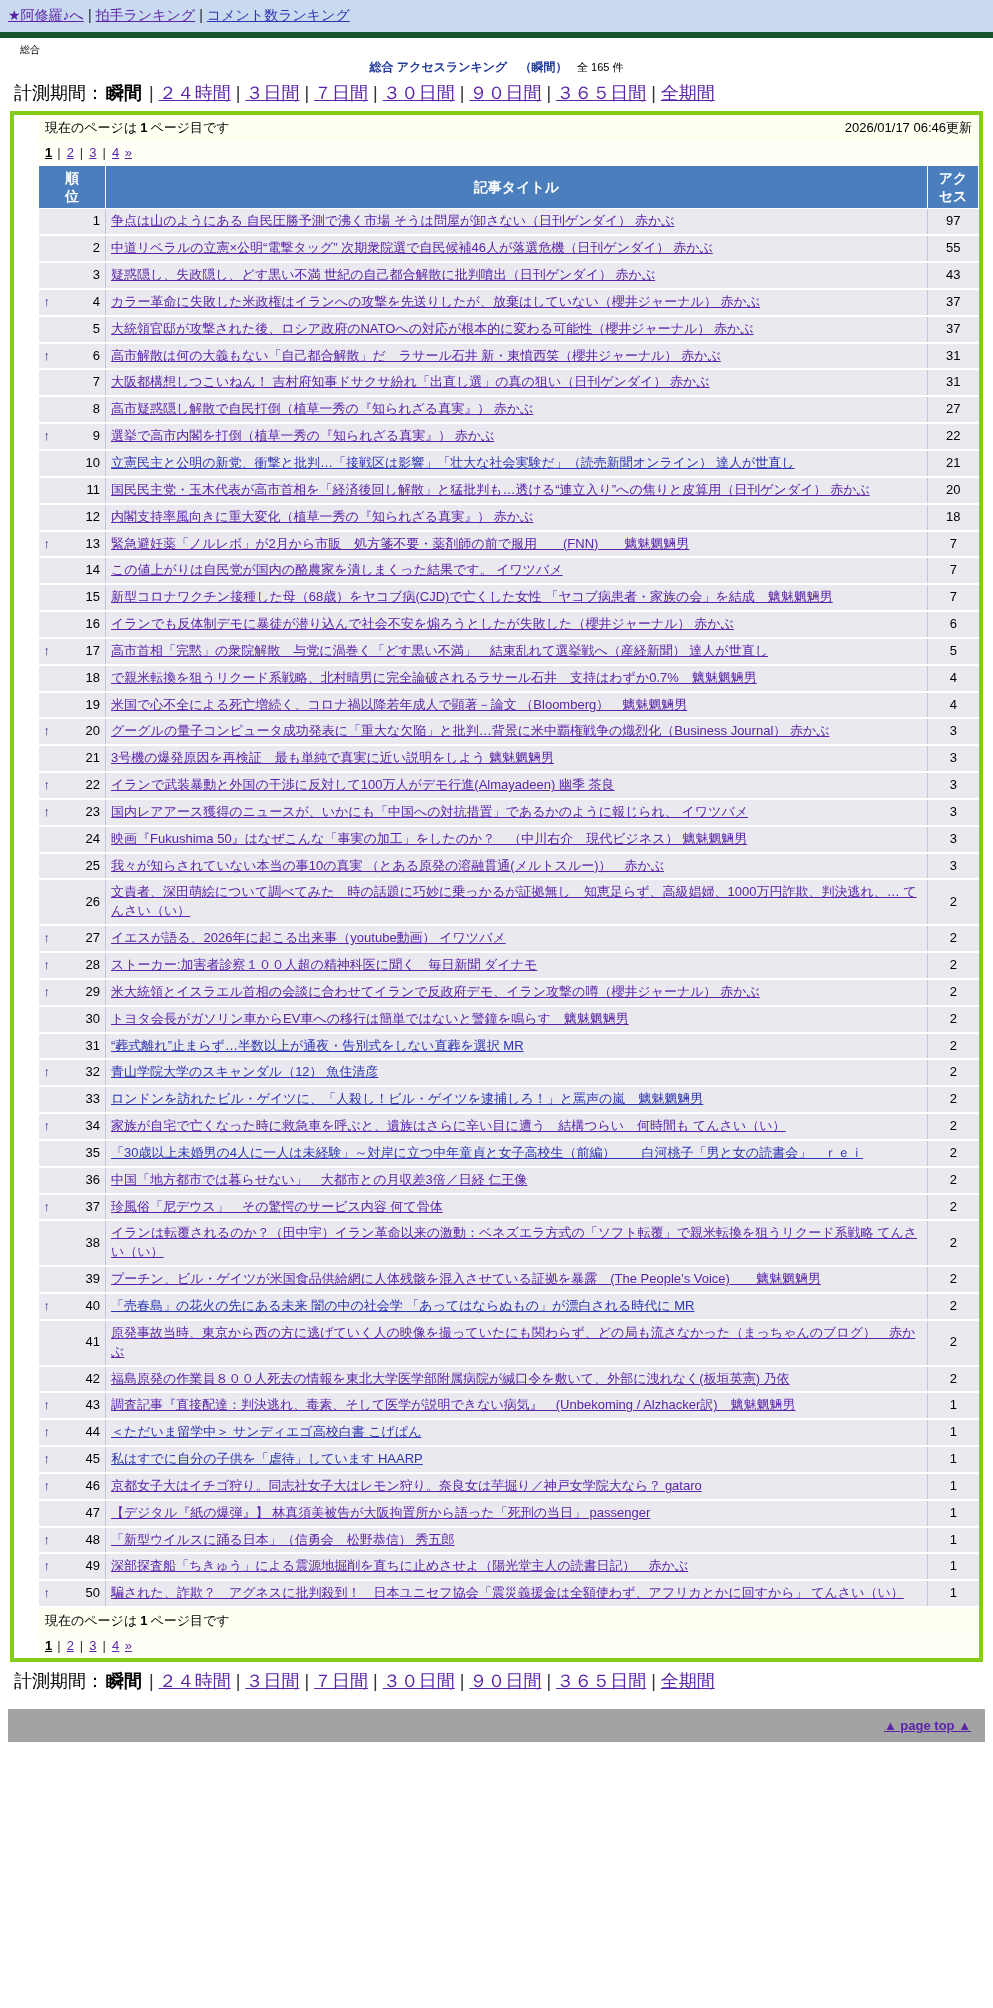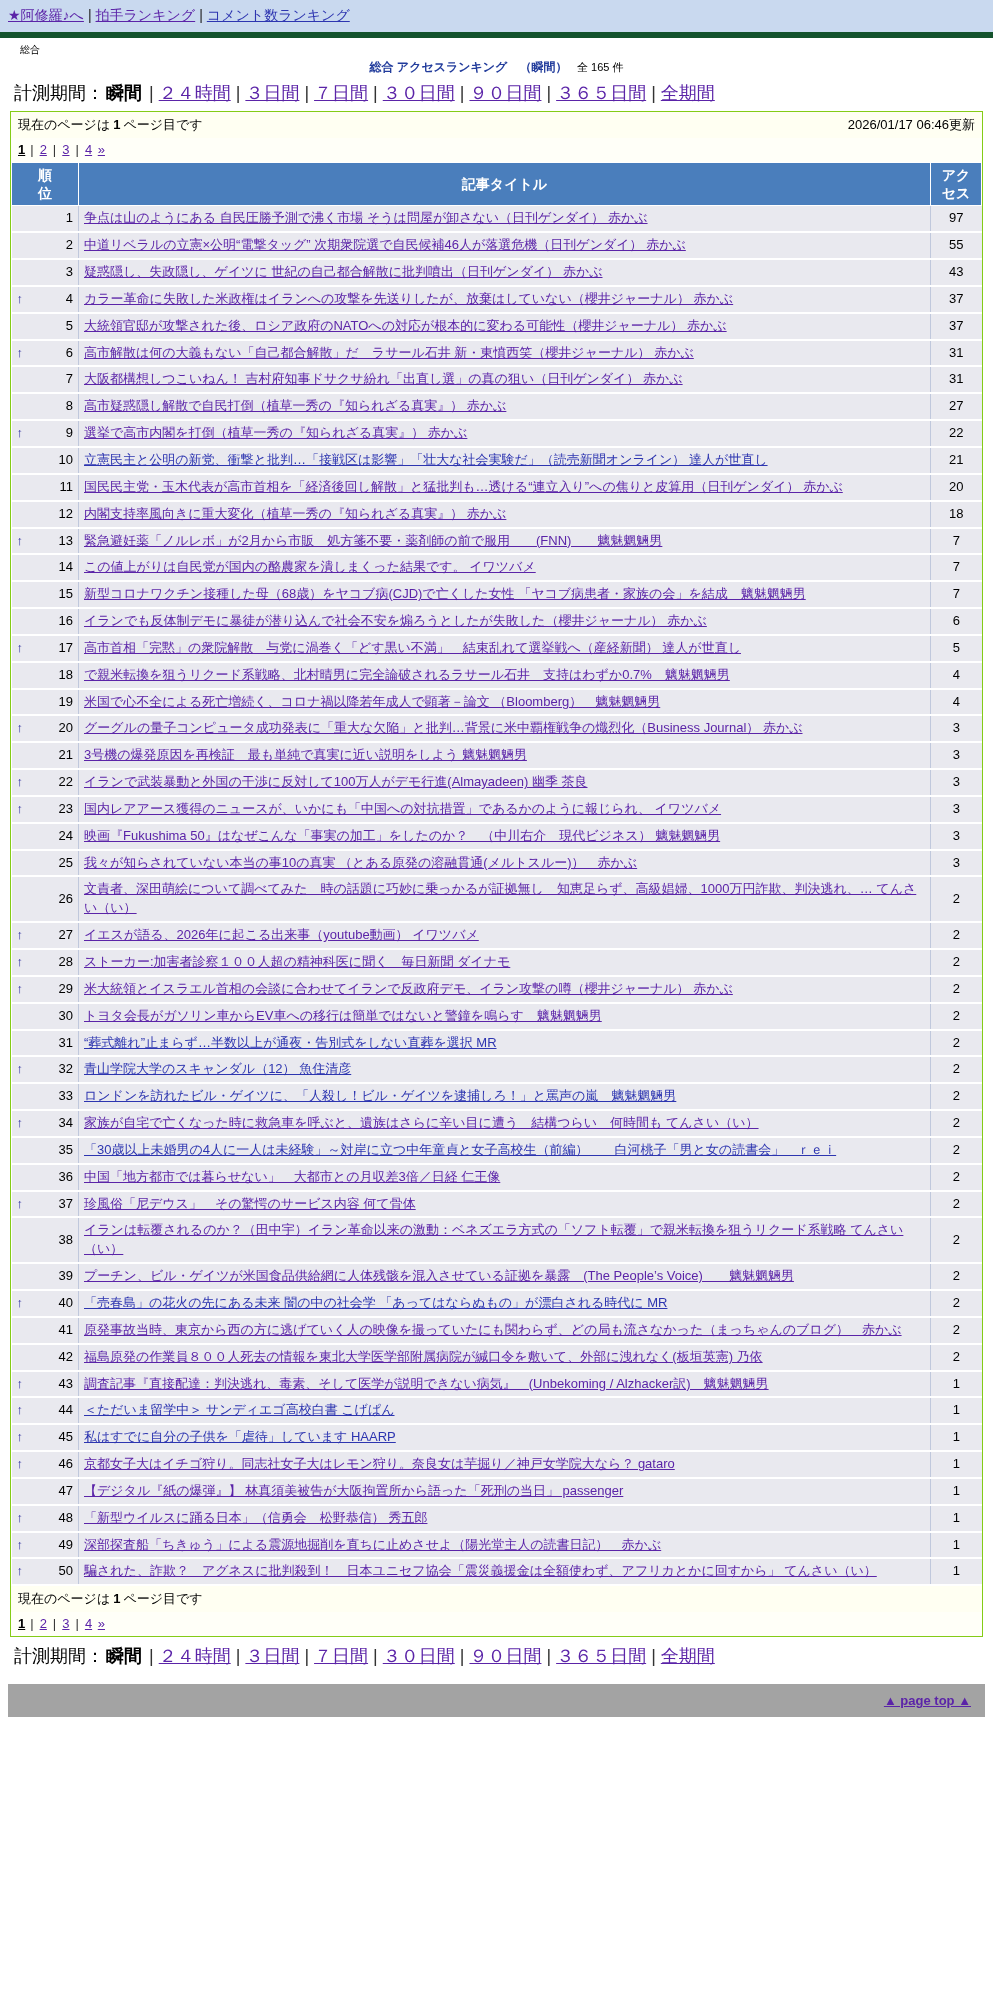--- a/index.html
+++ b/index.html
@@ -17,21 +17,21 @@
   .section-label{font-size:10px;font-weight:normal;padding:5px 20px 0;}
   .title-line{text-align:center;margin-top:2px;}
   .main-title{color:#223c9c;font-weight:bold;font-size:12px;}
   .total-count{font-size:11px;color:#000;margin-left:6px;}
   .period-line{text-align:left;padding:5px 14px 6px;font-size:18px;}
   .period-label{color:#000;}
   .period-current{font-weight:bold;margin:0 2px;}
   .period-line .sep,.pager .sep{color:#333;margin:0 5px;}
 
   
-  .content-box{margin:0 10px;border:1px solid #84cc16;}
+  .content-box{margin:0 10px;border:4px solid #84cc16;padding-left:24px;}
   .pageinfo{background:#fffff2;padding:4px 7px;display:flex;justify-content:space-between;align-items:center;}
   .pageinfo .bold-num{font-weight:bold;margin:0 3px;}
   .pager{padding:4px 7px 5px;background:#fffff8;font-size:13px;}
   .pg-current{font-weight:bold;text-decoration:underline;}
   .pager a{margin:0 1px;}
   .pg-next{margin-left:6px;}
 
   
   table.rank-table{width:100%;border-collapse:collapse;table-layout:fixed;}
   .rank-table th{background:#4a7ebc;color:#fff;font-weight:bold;font-size:14px;
@@ -110,21 +110,21 @@
     </td>
     <td class="access-cell">55</td>
   </tr>
 
   <tr>
     <td class="rank-cell">
       <span class="arrow"></span>
       <span>3</span>
     </td>
     <td class="title-cell">
-      <a href="#" class="lk-purple">疑惑隠し、失政隠し、ゲイツに 世紀の自己都合解散に批判噴出（日刊ゲンダイ） 赤かぶ</a>
+      <a href="#" class="lk-purple">疑惑隠し、失政隠し、どす黒い不満 世紀の自己都合解散に批判噴出（日刊ゲンダイ） 赤かぶ</a>
     </td>
     <td class="access-cell">43</td>
   </tr>
 
   <tr>
     <td class="rank-cell">
       <span class="arrow">↑</span>
       <span>4</span>
     </td>
     <td class="title-cell">

